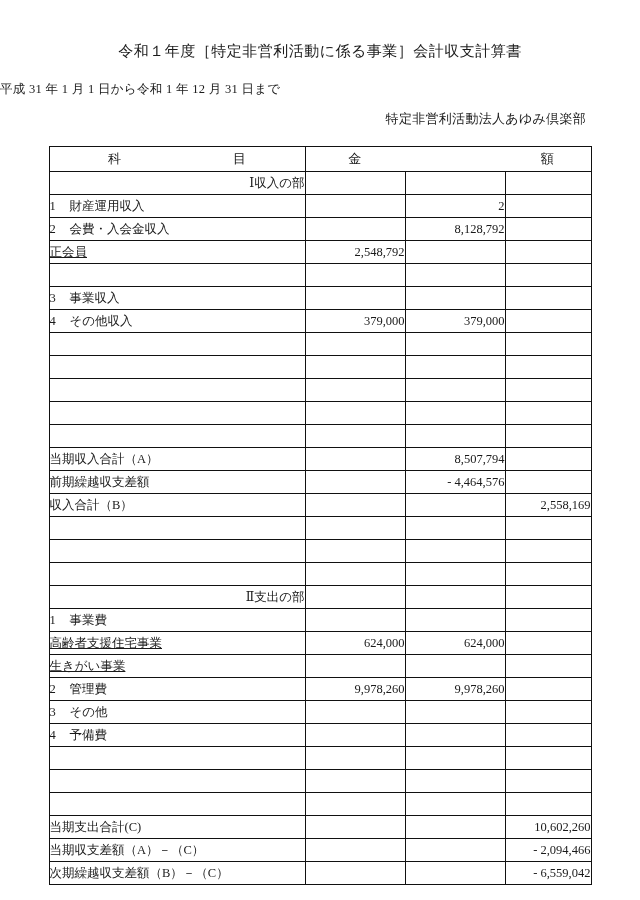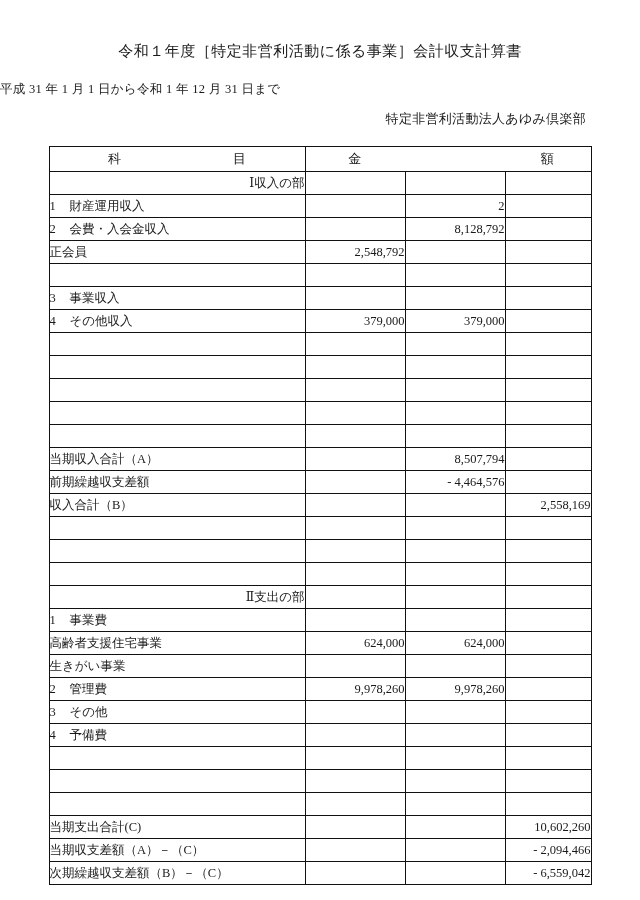--- a/index.html
+++ b/index.html
@@ -77,21 +77,21 @@
   tr.r td {
     height: 22px;
   }
   .cell-item {
     padding-left: 10px;
     white-space: nowrap;
     font-size: 12.5px;
   }
   .lvl0 { padding-left: 12px; text-align: right; }
   .lvl1 { padding-left: 34px; }
-  .lvl2 { padding-left: 60px; }
+  .lvl2 { padding-left: 60px; text-decoration: underline; }
   .lvl1b { padding-left: 48px; }
   .num-idx {
     display: inline-block;
     width: 20px;
   }
   .roman {
     display: inline-block;
     width: 20px;
   }
   .money {

